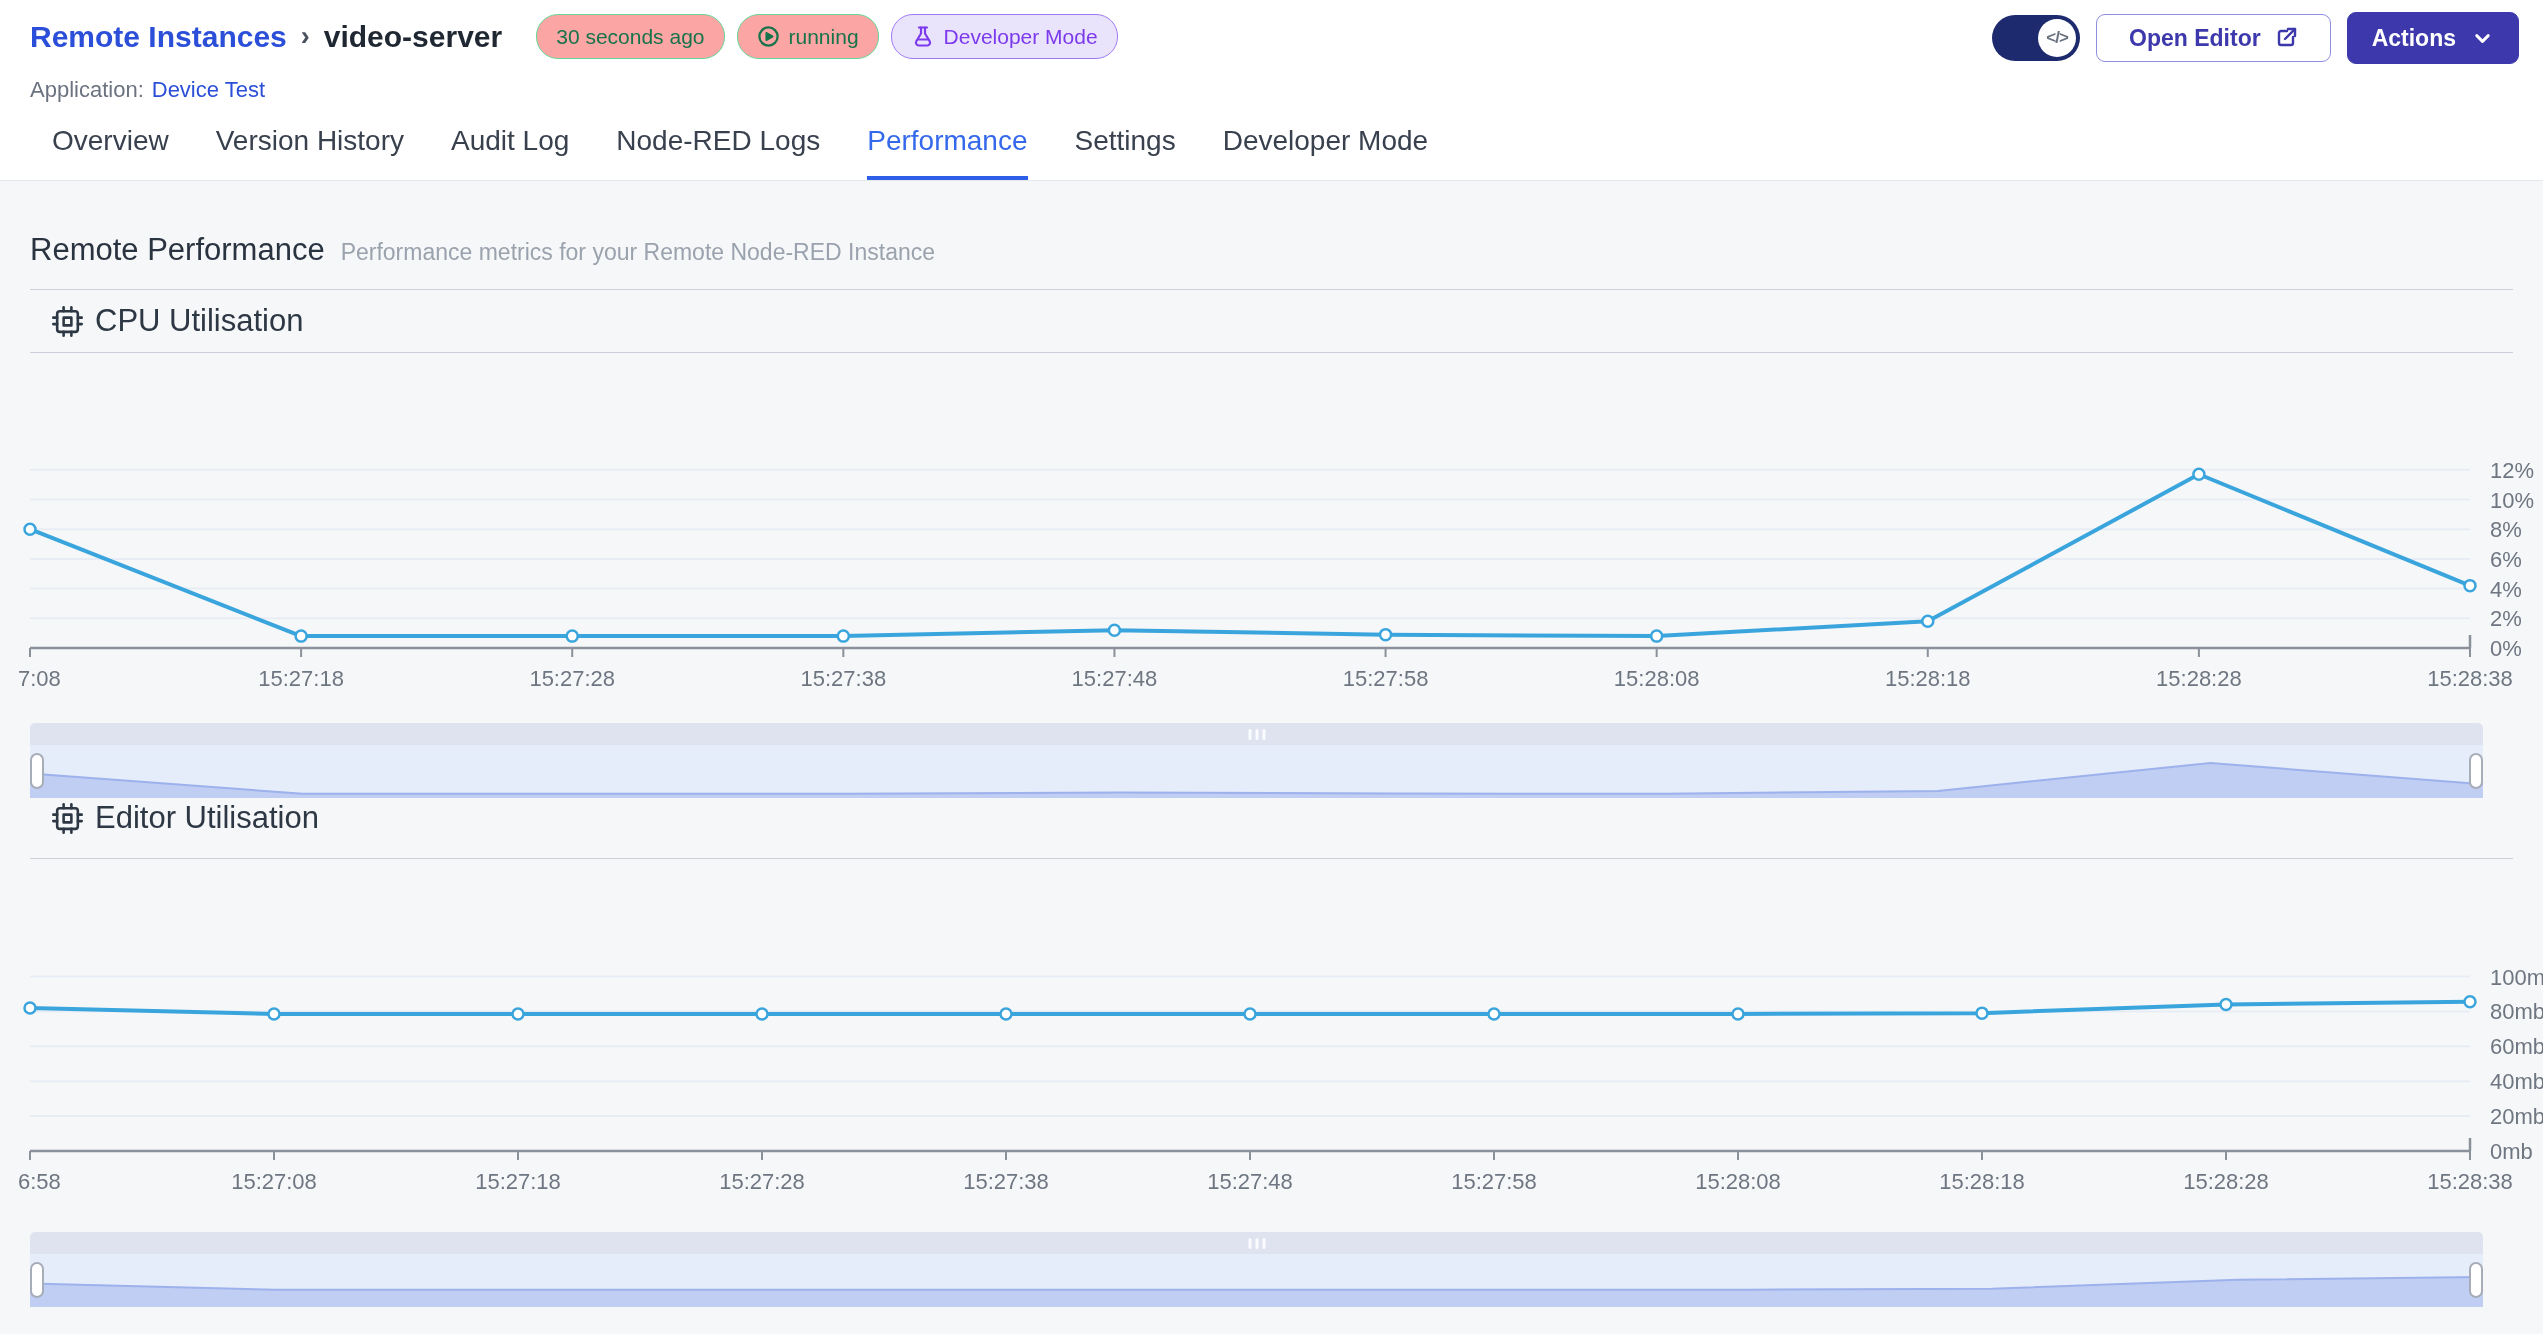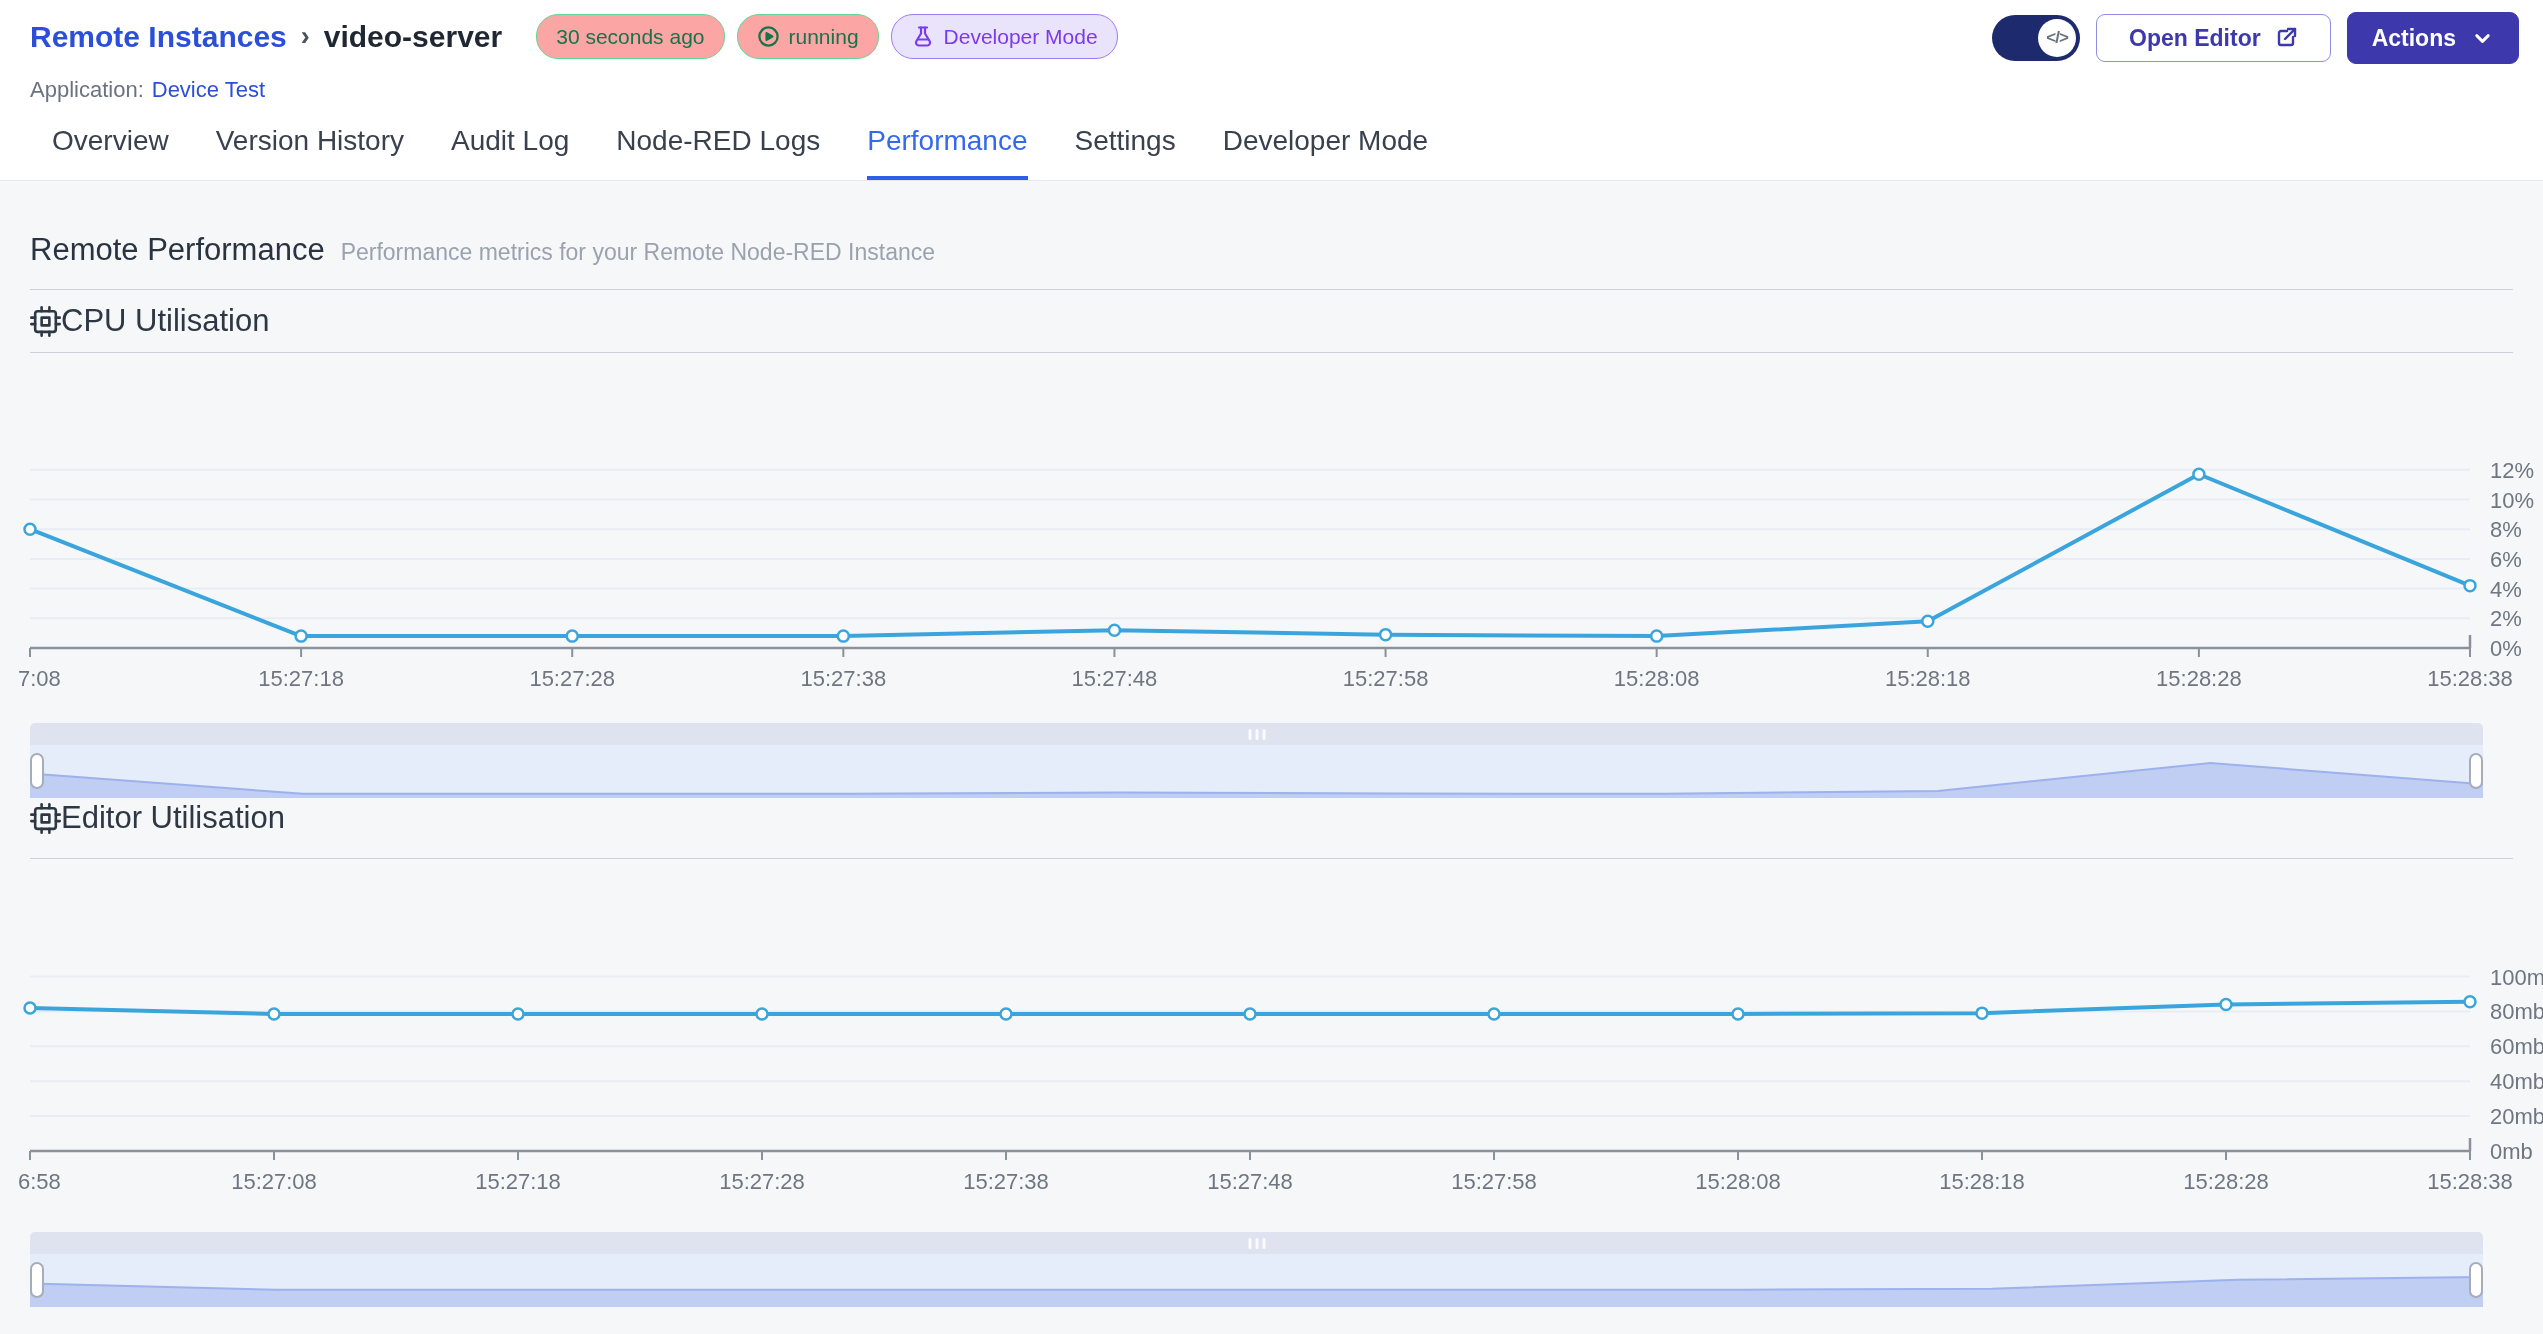--- a/index.html
+++ b/index.html
@@ -26,21 +26,21 @@
   .tabs{position:absolute;left:52px;bottom:0;display:flex;gap:47px;}
   .tab{font-size:28px;color:#39414e;padding-bottom:19px;border-bottom:4px solid transparent;cursor:pointer;}
   .tab.active{color:#3569eb;border-bottom-color:#2e5fe8;}
 
   
   .content-bg{position:absolute;top:178px;left:0;width:2543px;height:1156px;background:#f6f7f9;z-index:0;}
   .titlerow{position:absolute;left:30px;top:232px;display:flex;align-items:baseline;gap:16px;z-index:1;}
   .perf-title{font-size:31px;color:#2a3340;font-weight:500;}
   .perf-sub{font-size:23px;color:#9aa2ad;}
   .divider{position:absolute;left:30px;width:2483px;border-top:1.5px solid #ccd1d9;z-index:1;}
-  .section-h{position:absolute;left:30px;display:flex;align-items:center;gap:0;font-size:31px;color:#2d3844;font-weight:500;z-index:1;}
+  .section-h{position:absolute;left:52px;display:flex;align-items:center;gap:12px;font-size:31px;color:#2d3844;font-weight:500;z-index:1;}
   .chip-icon{width:31px;height:31px;flex:none;}
 
   .chart{position:absolute;left:30px;overflow:visible;z-index:1;}
   text.tick{font-size:22px;fill:#6e7681;font-family:"Liberation Sans",sans-serif;}
 
   
   .rangebar{position:absolute;left:30px;width:2453px;height:75px;z-index:1;}
   .nav-top{height:22px;background:#dfe3f0;border-radius:5px 5px 0 0;position:relative;cursor:grab;}
   .grip{position:absolute;left:50%;top:6px;transform:translateX(-50%);display:flex;gap:4px;}
   .grip i{display:block;width:3px;height:11px;background:#fafbfe;border-radius:1.5px;}

